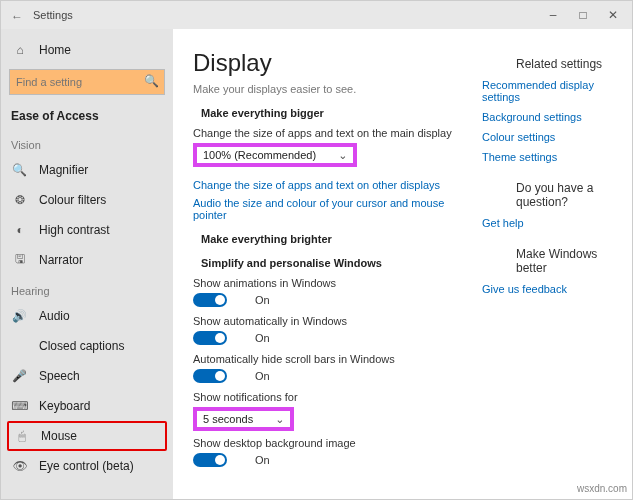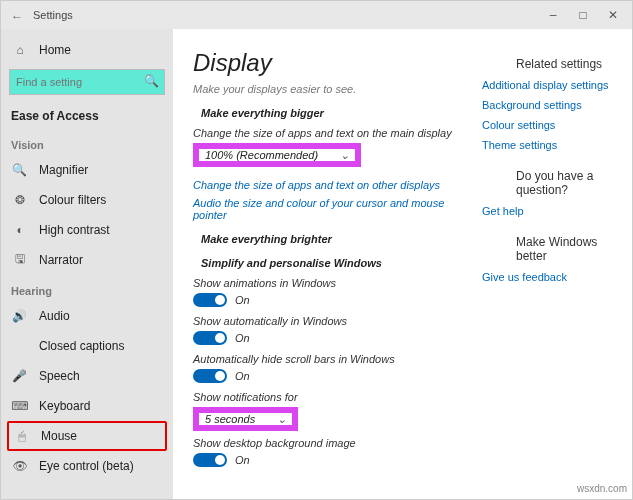--- a/index.html
+++ b/index.html
@@ -9,35 +9,35 @@
   .titlebar .back { width: 24px; text-align: center; color: #666; }
   .titlebar .title { font-size: 11px; color: #444; margin-left: 4px; }
   .titlebar .spacer { flex: 1; }
   .titlebar .winbtn { width: 30px; height: 100%; display: flex; align-items: center; justify-content: center; color: #555; }
   .body { flex: 1; display: flex; overflow: hidden; }
   .sidebar { width: 172px; background: #e4e4e4; padding: 6px 0 0 0; display: flex; flex-direction: column; }
   .nav-item { display: flex; align-items: center; height: 30px; padding: 0 10px; color: #222; }
   .nav-item .ico { width: 18px; display: inline-flex; justify-content: center; color: #555; font-size: 12px; }
   .nav-item .lbl { margin-left: 10px; font-size: 12px; }
   .search { margin: 4px 8px 6px 8px; position: relative; }
-  .search input { width: 100%; height: 26px; border: 1px solid #bbb; background: #5eead4; padding: 0 24px 0 6px; font-size: 11px; color: #555; }
+  .search input { width: 100%; height: 26px; border: 1px solid #bbb; background: #fdba74; padding: 0 24px 0 6px; font-size: 11px; color: #555; }
   .search .ico { position: absolute; right: 6px; top: 5px; color: #666; font-size: 12px; }
   .group-head { font-weight: 600; font-size: 12px; padding: 8px 10px 6px 10px; color: #222; }
-  .group-sub { font-size: 11px; color: #777; padding: 10px 10px 4px 10px; font-weight: bold; }
+  .group-sub { font-size: 11px; color: #777; padding: 10px 10px 4px 10px; }
   .highlight { margin: 0 6px; border: 2px solid #e40000; border-radius: 2px; height: 30px; padding: 0 4px; }
   .main { flex: 1; display: flex; overflow: hidden; }
-  .content { flex: 1; padding: 20px 16px 16px 20px; overflow: hidden; font-style: italic; }
+  .content { flex: 1; padding: 20px 16px 16px 20px; overflow: hidden; }
   h1 { font-size: 24px; font-weight: 400; margin-bottom: 6px; }
   .desc { font-size: 11px; color: #777; margin-bottom: 12px; }
   h2 { font-size: 11px; font-weight: 600; margin: 12px 0 8px 8px; }
   .field-label { font-size: 11px; color: #333; margin-bottom: 4px; }
-  .select { display: inline-flex; align-items: center; border: 6px solid #d946ef; height: 24px; padding: 0 6px; font-size: 11px; margin-bottom: 6px; }
+  .select { display: inline-flex; align-items: center; border: 4px solid #d946ef; height: 24px; padding: 0 6px; font-size: 11px; margin-bottom: 6px; }
   .select span:last-child { margin-left: 22px; color: #555; }
   .link { display: block; font-size: 11px; color: #0067b8; margin: 6px 0; }
-  .toggle-row { display: flex; align-items: center; margin: 2px 0 8px 0; }
+  .toggle-row { display: flex; align-items: center; margin: 2px 0 8px 0; gap: 20px; }
   .toggle { width: 34px; height: 14px; background: #0067b8; border-radius: 8px; position: relative; margin-right: 8px; }
   .toggle::after { content: ""; position: absolute; right: 2px; top: 2px; width: 10px; height: 10px; background: #fff; border-radius: 50%; }
   .toggle-lbl { font-size: 11px; color: #333; }
   .rail { width: 160px; padding: 28px 10px 10px 10px; font-size: 11px; }
   .rail h3 { font-size: 12px; font-weight: 400; color: #333; margin-bottom: 8px; margin-left: 34px; }
   .rail .link { margin: 8px 0; }
   .watermark { position: absolute; right: 6px; bottom: 6px; font-size: 10px; color: #888; }
 </style>
 </head>
 <body>
@@ -156,21 +156,21 @@
         <div class="toggle-row">
             <div class="toggle"></div>
             <span class="toggle-lbl">On</span>
           </div>
 
         
       </div>
 
       <div class="rail">
         <h3>Related settings</h3>
-        <a class="link">Additional display settings</a>
+        <a class="link">Recommended display settings</a>
         <a class="link">Background settings</a>
         <a class="link">Colour settings</a>
         <a class="link">Theme settings</a>
 
         <h3 style="margin-top:18px">Do you have a question?</h3>
         <a class="link">Get help</a>
 
         <h3 style="margin-top:18px">Make Windows better</h3>
         <a class="link">Give us feedback</a>
       </div>

